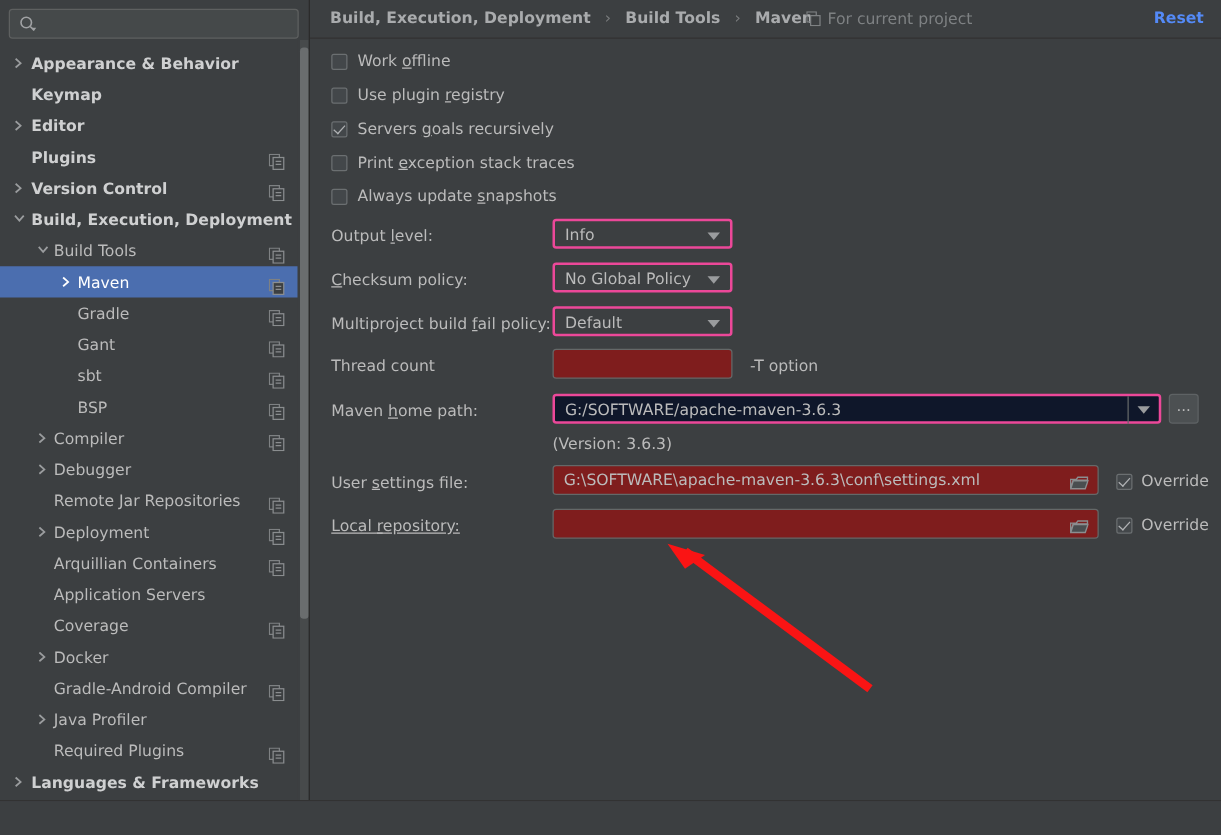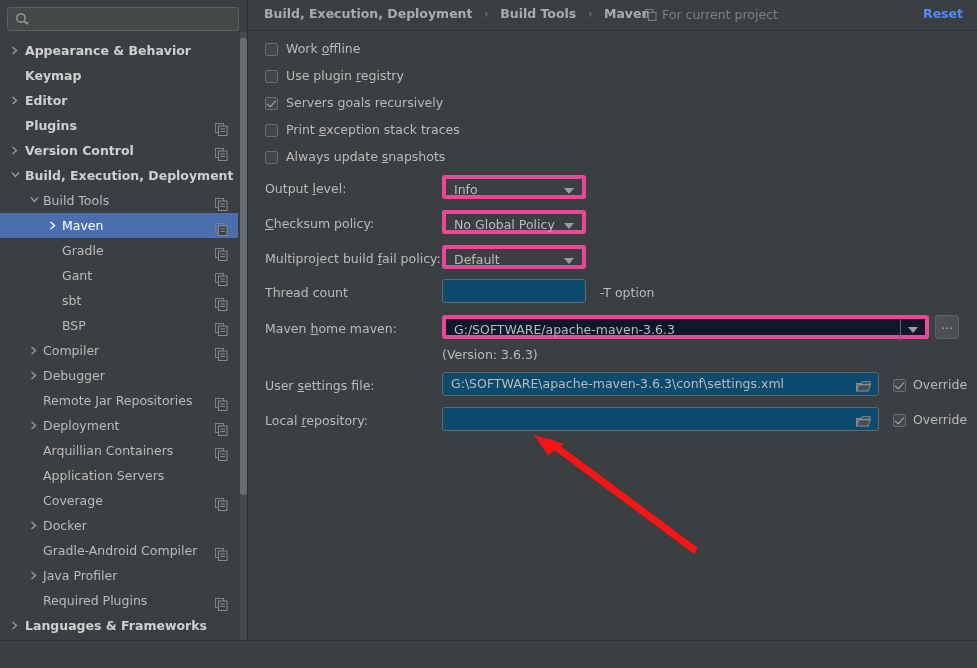--- a/index.html
+++ b/index.html
@@ -95,32 +95,32 @@
   .cb-label {
     position: absolute; left: 21px; top: 0; color: #bbbbbb; font-size: 12.5px; white-space: nowrap;
   }
   .u { text-decoration: underline; }
 
   .form-label {
     position: absolute; color: #bbbbbb; font-size: 12.5px; white-space: nowrap;
   }
   .combo {
     position: absolute; height: 24px; background: #3c3f41;
-    border: 4px solid #ec4899; border-radius: 3px;
+    border: 2px solid #ec4899; border-radius: 3px;
   }
   .combo .cval {
     position: absolute; left: 8px; top: 3px; color: #bbbbbb; font-size: 12.5px; white-space: nowrap;
   }
   .combo .arrow {
     position: absolute; right: 8px; top: 9px;
     width: 0; height: 0; border-left: 5px solid transparent; border-right: 5px solid transparent;
     border-top: 6px solid #9a9c9e;
   }
   .textfield {
-    position: absolute; height: 24px; background: #0c4a6e;
+    position: absolute; height: 24px; background: #7f1d1d;
     border: 1px solid #646868; border-radius: 3px;
   }
   .textfield .tval {
     position: absolute; left: 8px; top: 3px; color: #bbbbbb; font-size: 12.5px; white-space: nowrap;
     overflow: hidden;
   }
   .folder-btn { position: absolute; right: 7px; top: 5px; width: 15px; height: 13px; }
   .sidenote { position: absolute; color: #bbbbbb; font-size: 12.5px; white-space: nowrap; }
   .ellipsis-btn {
     position: absolute; width: 24px; height: 24px; background: #4c5052;
@@ -462,21 +462,21 @@
         <span class="arrow"></span>
       </div>
 
       <div class="form-label" style="left:17px; top:285px;">Thread count</div>
       <div class="textfield" style="left:194px; top:279px; width:144px;">
         <span class="tval"></span>
       </div>
       <div class="sidenote" style="left:352px; top:285px;">-T option</div>
 
       <div class="form-label" style="left:17px; top:321px;">
-        <span>Maven </span><span class="u">h</span><span>ome maven:</span>
+        <span>Maven </span><span class="u">h</span><span>ome path:</span>
       </div>
       <div class="combo" style="left:194px; top:315px; width:487px; background:#0f172a;">
         <span class="cval">G:/SOFTWARE/apache-maven-3.6.3</span>
         <span style="position:absolute; right:0; top:0; width:25px; height:22px; border-left:1px solid #646868;">
           <span class="arrow" style="right:7px; top:8px;"></span>
         </span>
       </div>
       <div class="ellipsis-btn" style="left:687px; top:315px;">...</div>
 
       <div class="sidenote" style="left:194px; top:347px;">(Version: 3.6.3)</div>
@@ -491,21 +491,21 @@
             <path d="M0.5 3.5 L5 3.5 L6.3 1.8 L14 1.8 L14 4.2 L2.6 4.2 L0.5 11 Z" fill="none" stroke="#8b8e90" stroke-width="1.1"></path>
             <path d="M2.6 4.6 L14.4 4.6 L12.2 11 L0.6 11 Z" fill="#4a4e50" stroke="#8b8e90" stroke-width="1.1"></path>
           </svg>
         </span>
       </div>
       <div class="ovr-wrap" style="left:645px; top:377px;">
         <span class="cbx checked"></span>
         <span class="ovr-label">Override</span>
       </div>
 
-      <div class="form-label" style="left:17px; top:413px;">
+      <div class="form-label" style="left:17px; top:413px;text-decoration:underline;">
         <span>Local </span><span class="u">r</span><span>epository:</span>
       </div>
       <div class="textfield" style="left:194px; top:407px; width:437px;">
         <span class="folder-btn">
           <svg width="15" height="13" viewBox="0 0 15 13">
             <path d="M0.5 3.5 L5 3.5 L6.3 1.8 L14 1.8 L14 4.2 L2.6 4.2 L0.5 11 Z" fill="none" stroke="#8b8e90" stroke-width="1.1"></path>
             <path d="M2.6 4.6 L14.4 4.6 L12.2 11 L0.6 11 Z" fill="#4a4e50" stroke="#8b8e90" stroke-width="1.1"></path>
           </svg>
         </span>
       </div>

